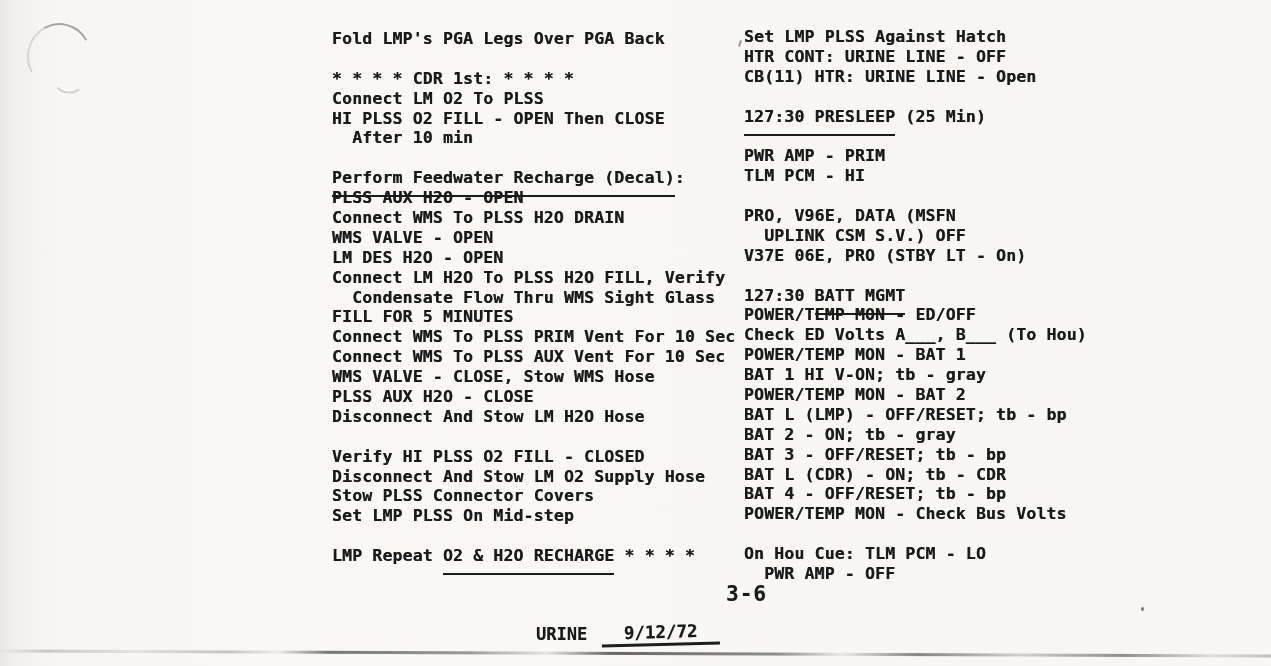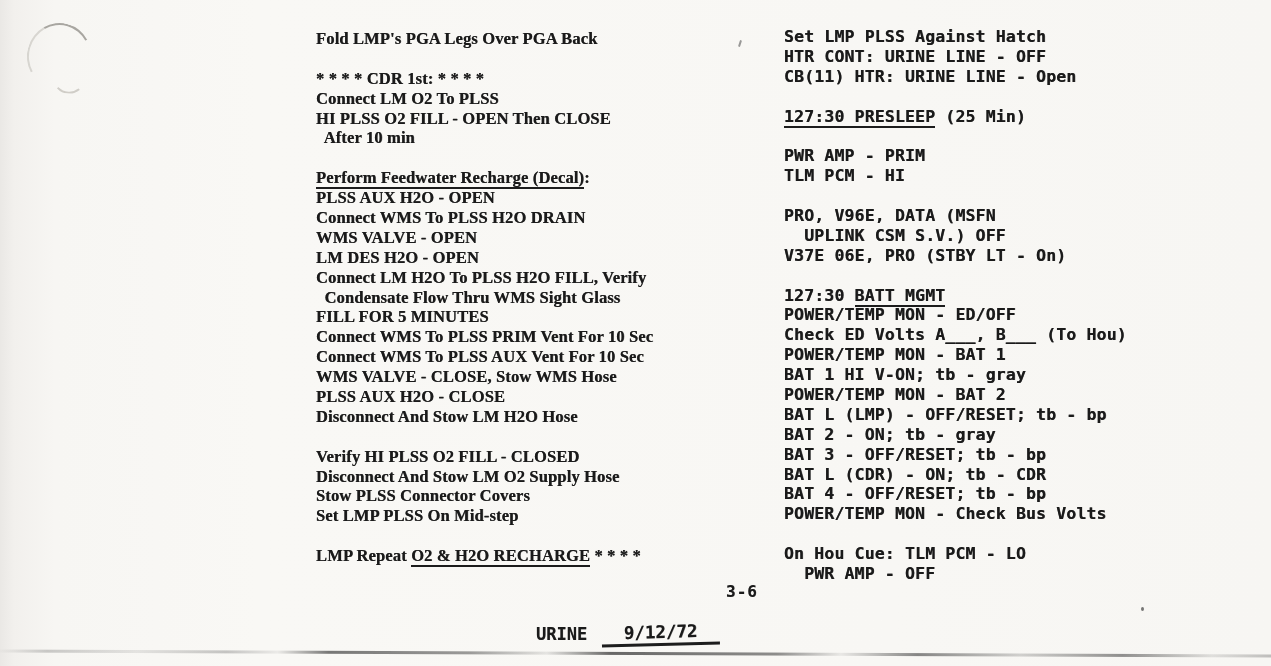--- a/index.html
+++ b/index.html
@@ -15,27 +15,27 @@
     font-weight:700;
   }
   .col{
     position:absolute;
     white-space:pre;
     font-size:16.5px;
     line-height:19.9px;
     letter-spacing:0.15px;
     text-shadow:0.35px 0 0 rgba(22,22,22,0.55), 0 0 0.5px rgba(22,22,22,0.35);
   }
-  .col-left{left:316px;top:29px;font-family:Liberation Serif, serif;}
-  .col-right{left:784px;top:27px;}
+  .col-left{left:332px;top:29px;}
+  .col-right{left:744px;top:27px;}
   .line{height:19.9px;}
-  .u{border-bottom:2.2px solid #1c1c1c;padding-bottom:0px;}
+  .u{border-bottom:2.2px solid #1c1c1c;padding-bottom:8px;}
   .pagenum{
     position:absolute;left:726px;top:582px;
-    font-size:16px;font-weight:700;letter-spacing:1px;
+    font-size:21px;font-weight:700;letter-spacing:1px;
     text-shadow:0.35px 0 0 rgba(22,22,22,0.55);
   }
   .dateline{
     position:absolute;left:536px;top:620px;
     font-size:17px;font-weight:700;line-height:23px;
     text-shadow:0.35px 0 0 rgba(22,22,22,0.55);
     white-space:pre;
   }
   .datefield{
     display:inline-block;width:118px;margin-left:15px;

